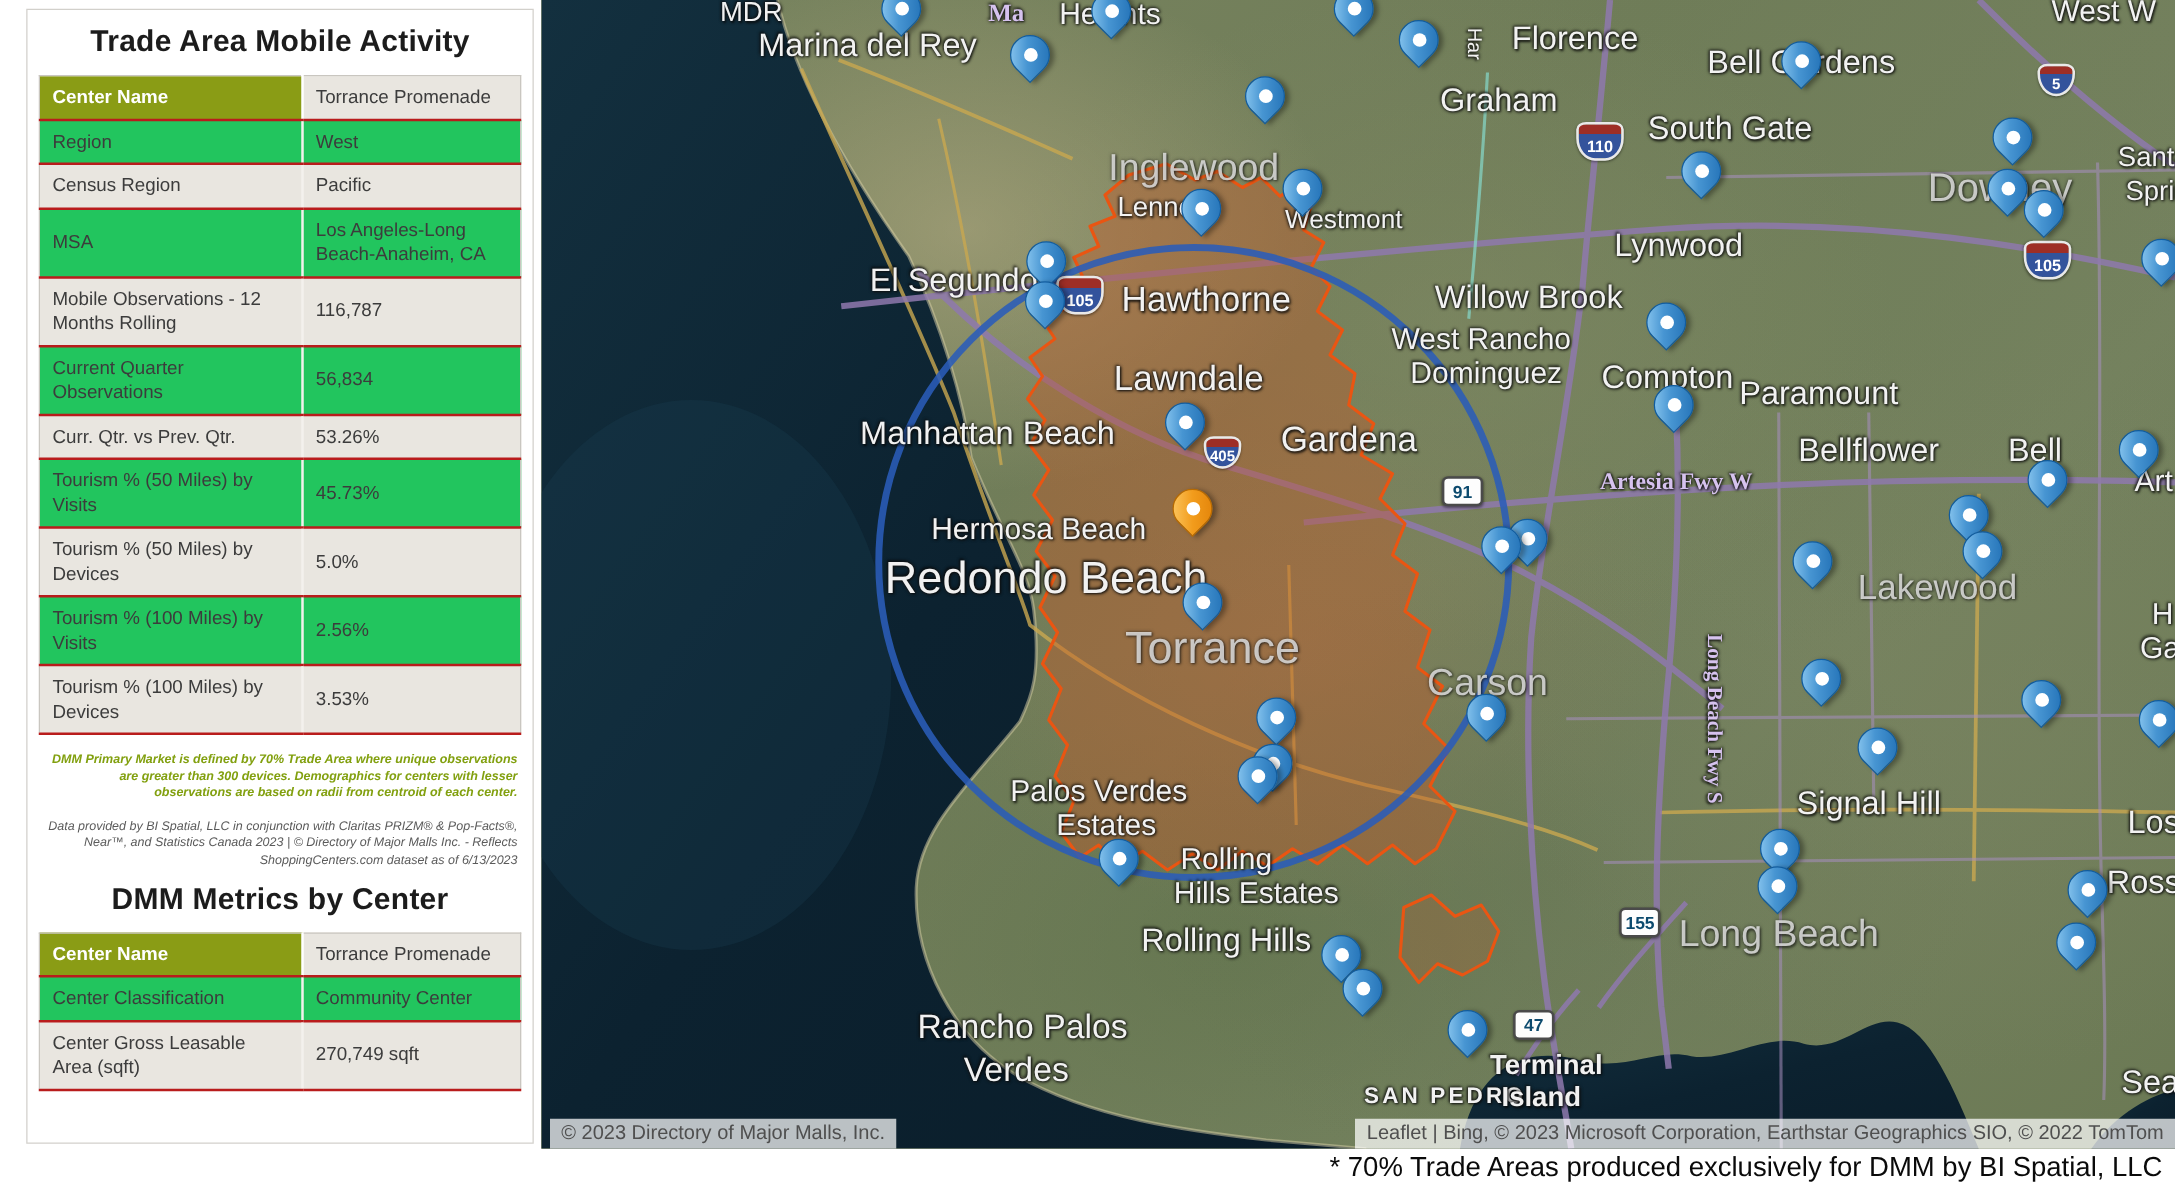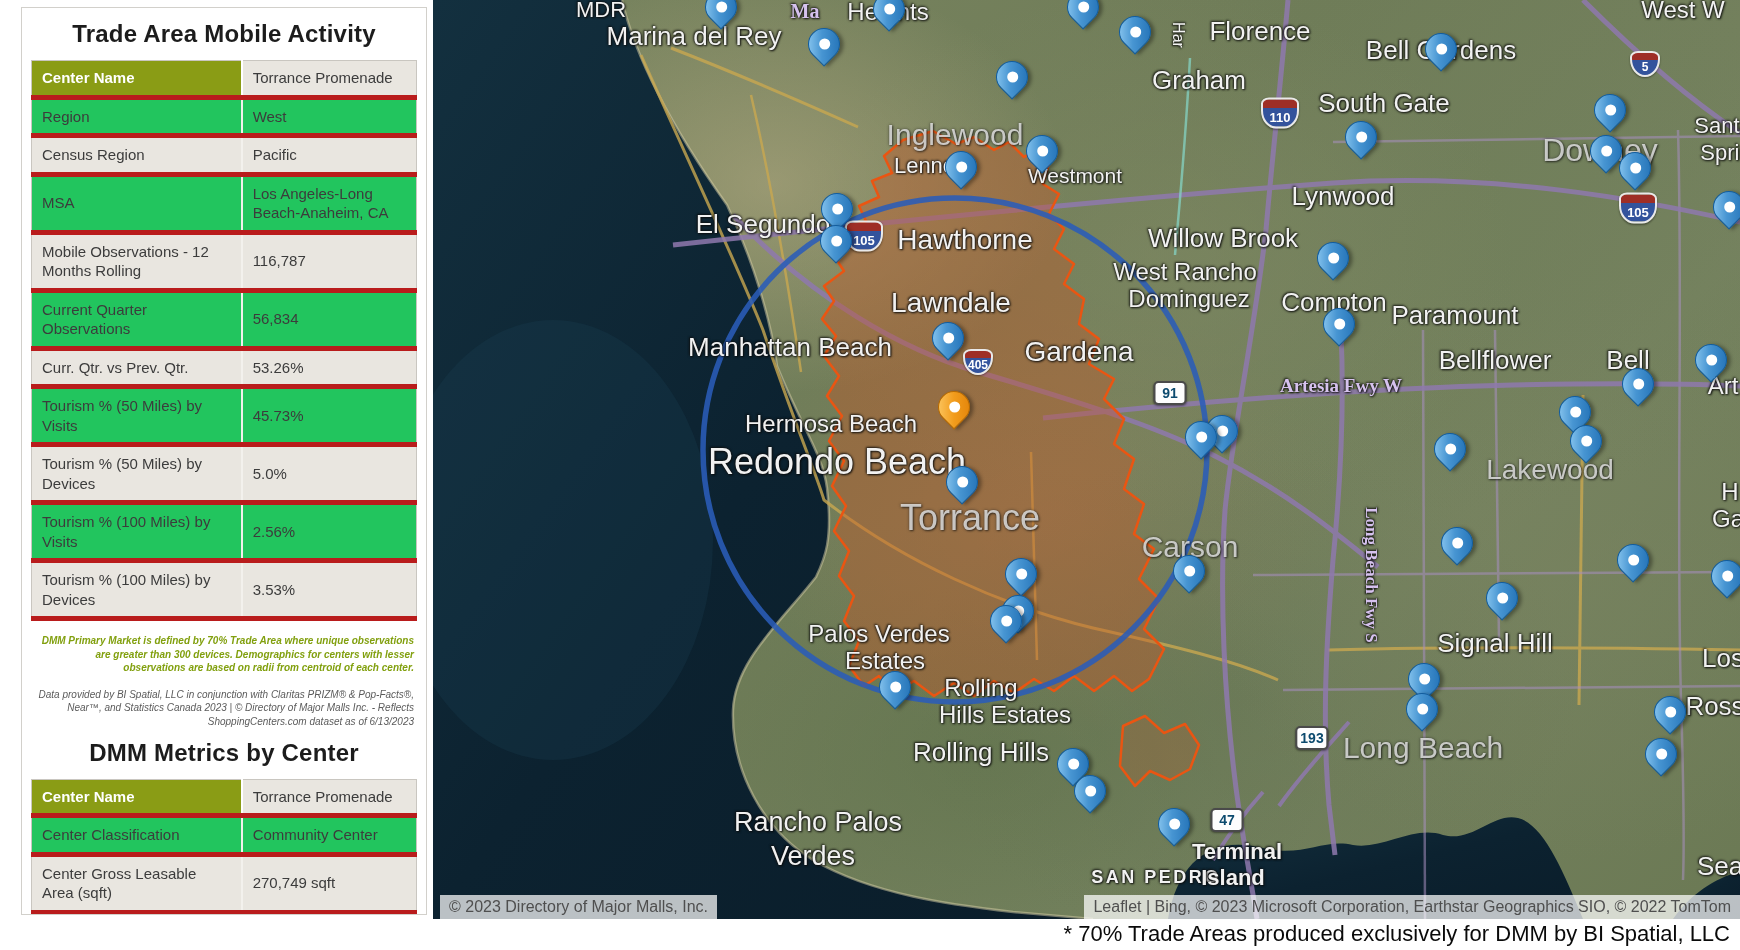--- a/index.html
+++ b/index.html
@@ -3,21 +3,21 @@
 <meta charset="utf-8">
 <style>
   html,body{margin:0;padding:0;background:#fff;font-family:"Liberation Sans",sans-serif;}
   .stage{position:relative;width:1740px;height:950px;overflow:hidden;background:#fff;}
 
   
   .panel{position:absolute;left:21px;top:7px;width:406px;height:908px;background:#fff;
          border:1px solid #d2d0cb;box-sizing:border-box;padding:2px 9px;overflow:hidden;}
   .panel h2{text-align:center;font-size:24px;font-weight:700;color:#1c1c1c;margin:10px 0 12px;letter-spacing:.2px;}
   .panel table{width:100%;border-collapse:collapse;border:1px solid #c9c6c0;font-size:15px;color:#3c3c3c;table-layout:fixed;}
-  .panel td{padding:7px 10px;vertical-align:middle;border-bottom:5px solid #b91c1c;line-height:1.3;word-wrap:break-word;}
+  .panel td{padding:7px 10px;vertical-align:middle;border-bottom:2px solid #b91c1c;line-height:1.3;word-wrap:break-word;}
   .panel td.lbl{width:49%;border-right:2px solid #f3f1ed;}
   tr.hdr td.lbl{background:#8a9c15;color:#fff;font-weight:700;border-right:2px solid #fff;}
   tr.hdr td.val{background:#e9e6e0;}
   tr.odd td{background:#e9e6e0;}
   tr.even td{background:#22c55e;}
   .note{margin:13px 3px 0;font-style:italic;font-size:10px;line-height:1.36;text-align:right;}
   .note.green{color:#82a00f;font-weight:700;}
   .note.gray{color:#5b5b5b;}
 
   
@@ -204,21 +204,21 @@
       <circle cx="522" cy="450" r="252" fill="none" stroke="#2a5cb8" stroke-width="5.5" opacity="0.88"></circle>
     </svg>
 
     <div id="shields">
         <div class="shield i" style="left: 431px; top: 236px;">105</div>
         <div class="shield i" style="left: 847px; top: 113px;">110</div>
         <div class="shield i small" style="left: 545px; top: 362px;">405</div>
         <div class="shield i small" style="left: 1212px; top: 64px;">5</div>
         <div class="shield i" style="left: 1205px; top: 208px;">105</div>
         <div class="shield s" style="left: 737px; top: 393px;">91</div>
-        <div class="shield s" style="left: 879px; top: 738px;">193</div>
+        <div class="shield s" style="left: 879px; top: 738px;">155</div>
         <div class="shield s" style="left: 794px; top: 820px;">47</div>
       </div>
     <div id="maplabels">
         <div class="maplabel" style="left: 168px; top: 10px; font-size: 22px;">MDR</div>
         <div class="maplabel purple" style="left: 372px; top: 11px; font-size: 20px;">Ma</div>
         <div class="maplabel" style="left: 455px; top: 12px; font-size: 24px;">Heights</div>
         <div class="maplabel" style="left: 1250px; top: 10px; font-size: 24px;">West W</div>
         <div class="maplabel" style="left: 261px; top: 36px; font-size: 26px;">Marina del Rey</div>
         <div class="maplabel" style="left: 827px; top: 31px; font-size: 26px;">Florence</div>
         <div class="maplabel" style="left: 766px; top: 80px; font-size: 26px;">Graham</div>

